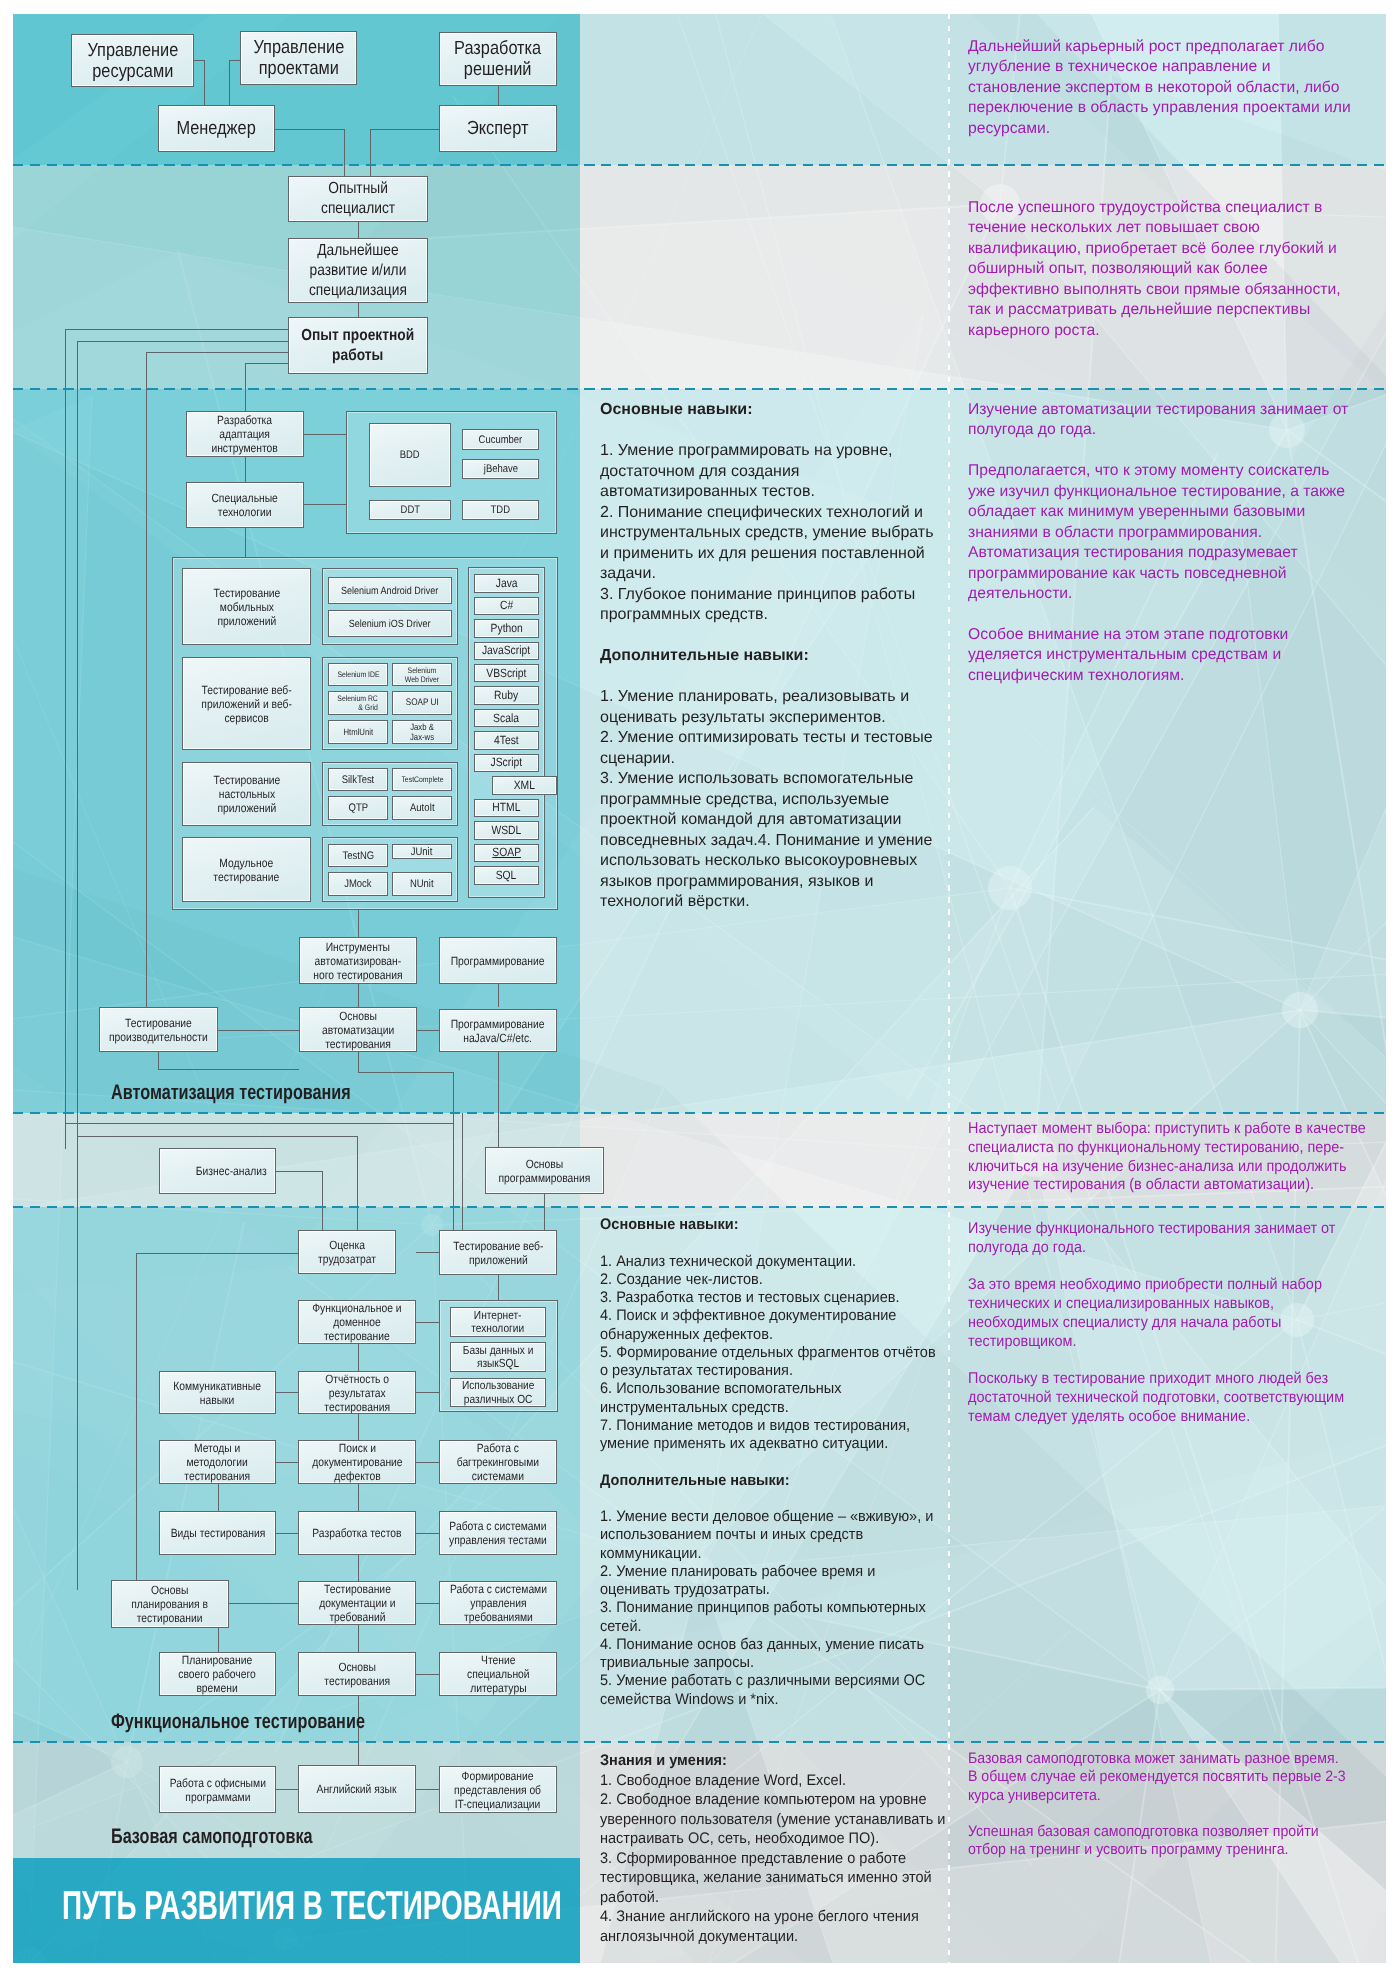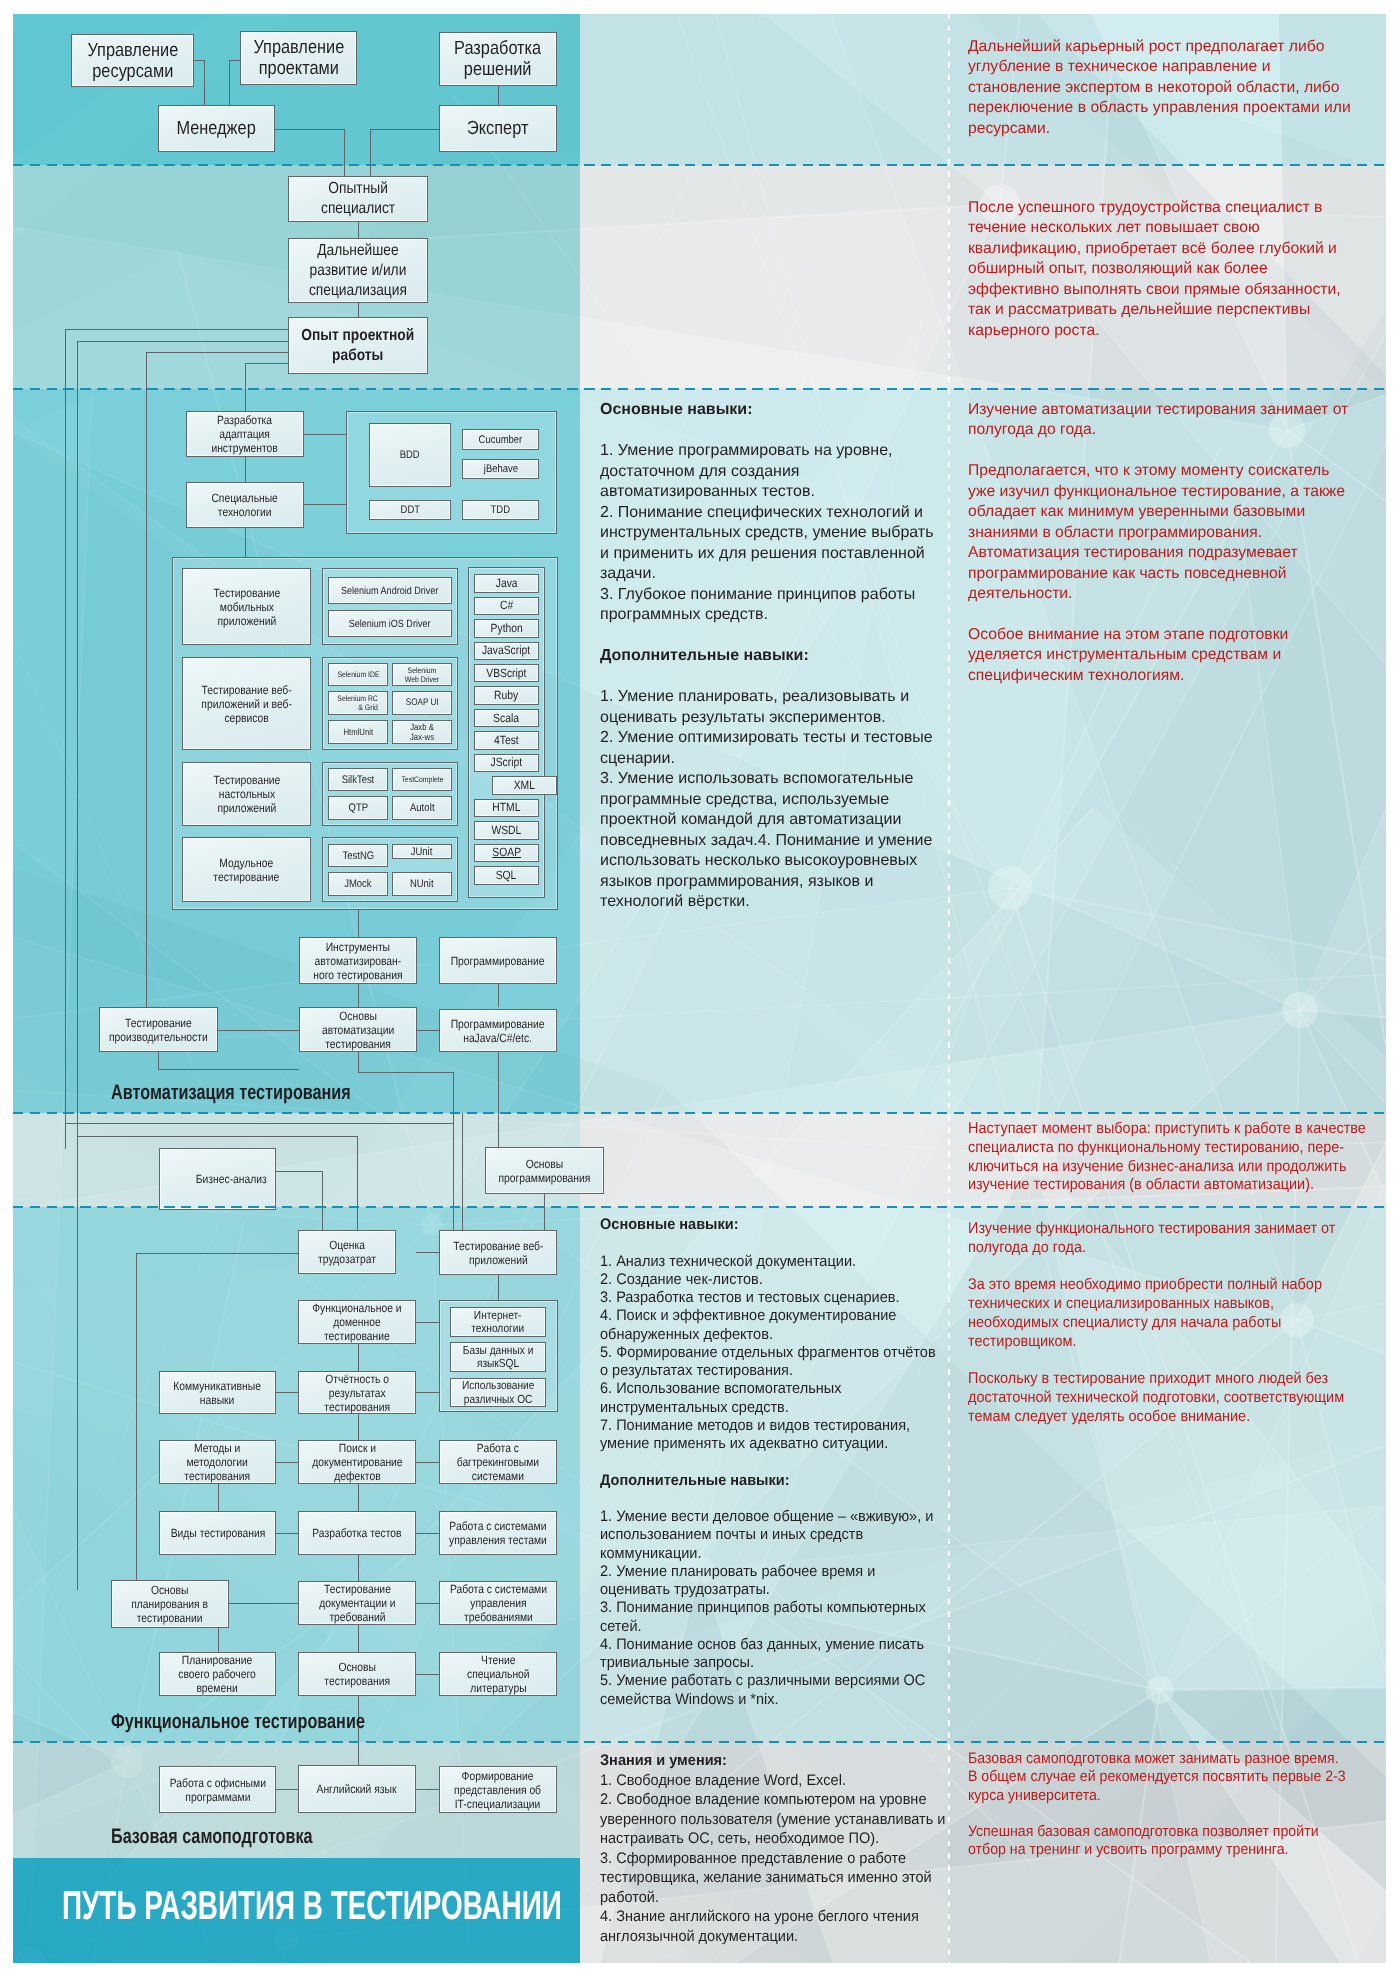--- a/index.html
+++ b/index.html
@@ -37,21 +37,21 @@
   .t{position:absolute;color:#ffffff;font-weight:bold;font-size:40.5px;
         white-space:nowrap;z-index:25;transform:scaleX(0.688);transform-origin:left top;}
   
   .prose{position:absolute;color:#231f20;font-size:16px;line-height:20.5px;z-index:20;}
   .prose .h{font-weight:bold;}
   .prose .ln{white-space:nowrap;}
   .prose.narrow{font-size:15.3px;line-height:18.25px;}
   .prose.narrow .ln,.prose.narrow .h{display:block;transform:scaleX(0.95);transform-origin:left center;}
   .prose.narrow .sp{height:18.25px;}
   .prose .sp{height:20.5px;}
-  .rprose{position:absolute;color:#b91c1c;font-size:15.7px;line-height:20.45px;z-index:20;}
+  .rprose{position:absolute;color:#a21caf;font-size:15.7px;line-height:20.45px;z-index:20;}
   .rprose .ln{white-space:nowrap;}
   .rprose .sp{height:20.45px;}
   .rprose.narrow{font-size:15.5px;line-height:18.8px;}
   .rprose.narrow .ln{display:block;transform:scaleX(0.932);transform-origin:left center;}
   .rprose.narrow .sp{height:18.8px;}
 </style>
 </head>
 <body>
 
 <div id="page">
@@ -418,21 +418,21 @@
     <div class="lh" style="left:345.0px;top:1058.0px;width:95.0px;"></div>
     <div class="lv" style="left:440.0px;top:1058.0px;height:158.0px;"></div>
     <div class="lv" style="left:485.0px;top:1038.0px;height:95.0px;"></div>
     <div class="slab" style="left:98.0px;top:1067.0px;">Автоматизация тестирования</div>
 
 <div class="lv" style="left:52.0px;top:1099.0px;height:10.0px;"></div>
     <div class="lh" style="left:52.0px;top:1109.0px;width:388.0px;"></div>
     <div class="lv" style="left:64.0px;top:1099.0px;height:23.0px;"></div>
     <div class="lh" style="left:64.0px;top:1122.0px;width:280.0px;"></div>
     <div class="lv" style="left:344.0px;top:1122.0px;height:94.0px;"></div>
-    <div class="box " style="left:146.0px;top:1134.0px;width:117.0px;height:62px;padding-left:28px;"><i>Бизнес-анализ</i></div>
+    <div class="box " style="left:146.0px;top:1134.0px;width:117.0px;height:46.0px;padding-left:28px;"><i>Бизнес-анализ</i></div>
 <div class="box " style="left:472.0px;top:1133.0px;width:119.0px;height:47.0px;"><i>Основы
 программирования</i></div>
 <div class="lh" style="left:263.0px;top:1157.0px;width:46.0px;"></div>
     <div class="lv" style="left:309.0px;top:1157.0px;height:82.0px;"></div>
     <div class="lv" style="left:531.0px;top:1180.0px;height:36.0px;"></div>
     <div class="lh" style="left:123.0px;top:1239.0px;width:186.0px;"></div>
     <div class="lv" style="left:123.0px;top:1239.0px;height:328.0px;"></div>
     <div class="lv" style="left:449.0px;top:1099.0px;height:117.0px;"></div>
 <div class="box " style="left:285.0px;top:1216.0px;width:98px;height:44.0px;"><i>Оценка трудозатрат</i></div>
 <div class="box " style="left:426.0px;top:1216.0px;width:118.0px;height:45.0px;"><i>Тестирование веб-

